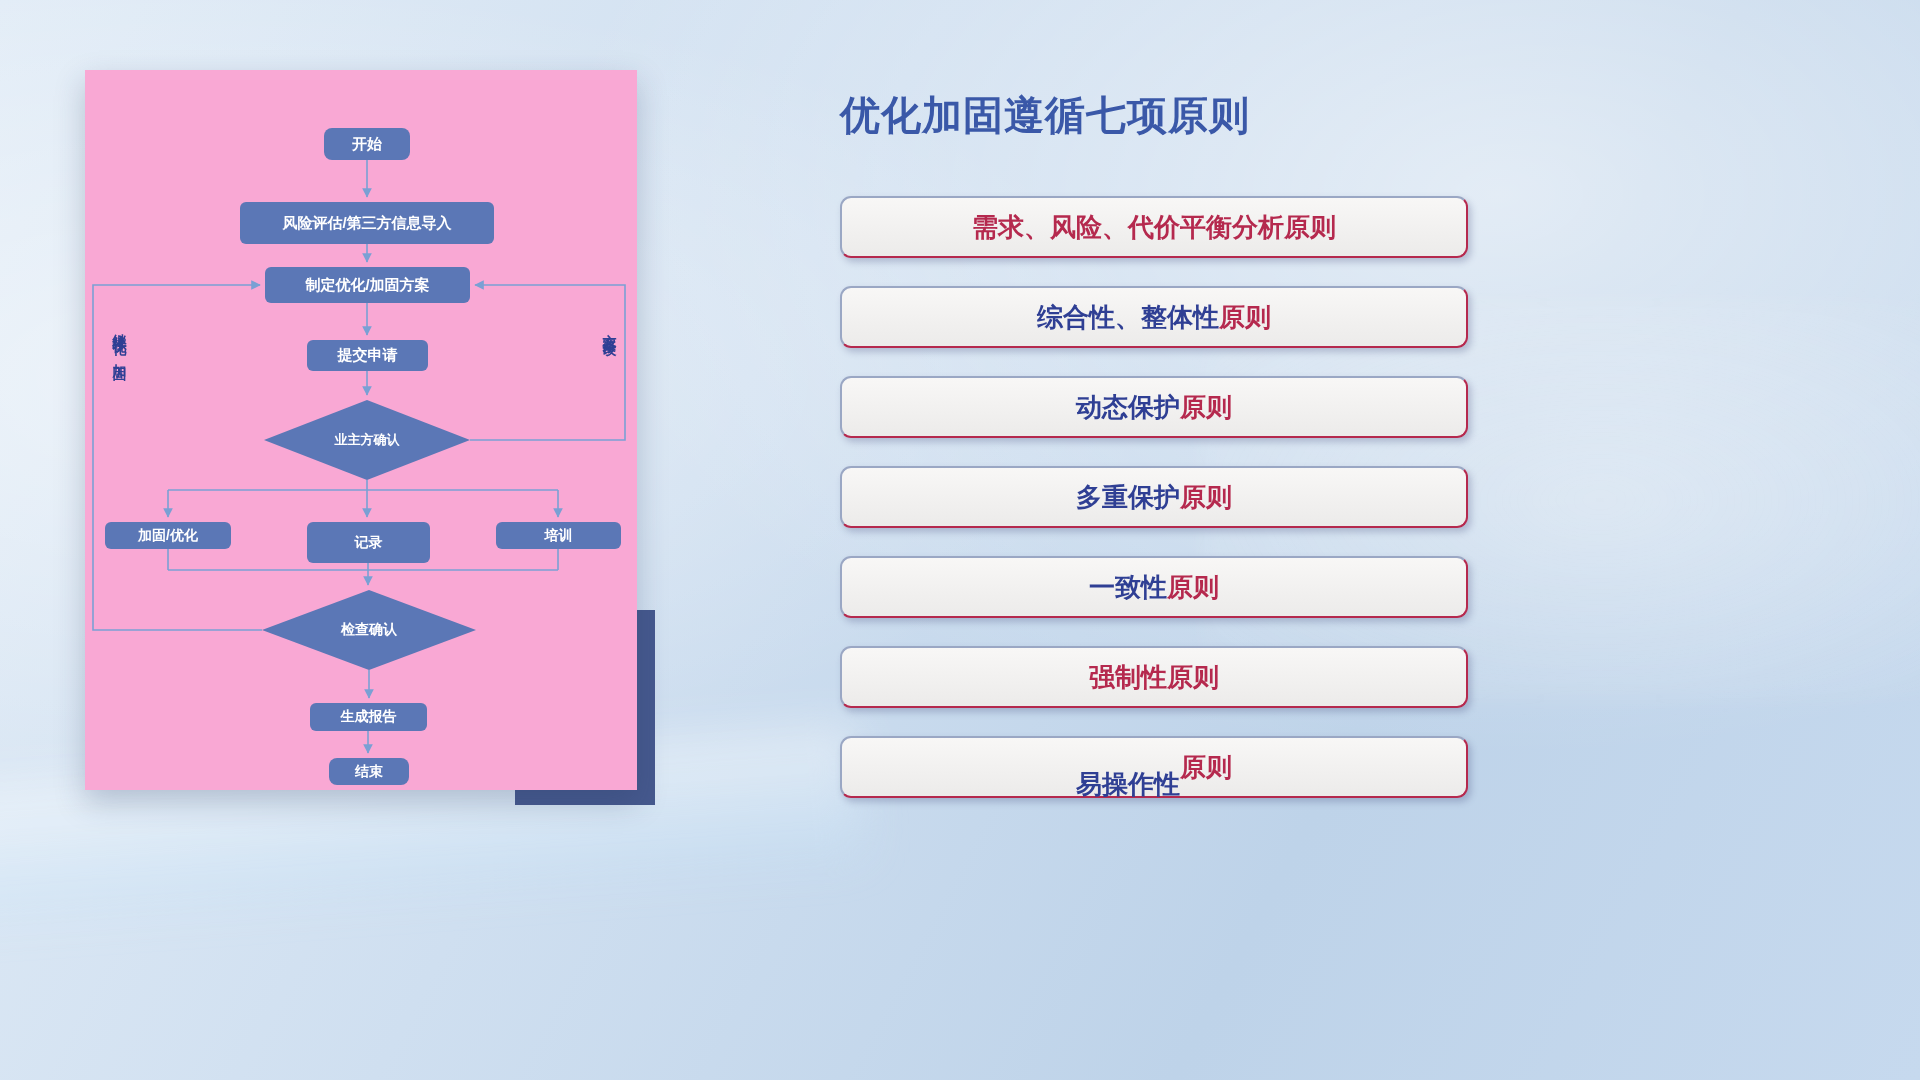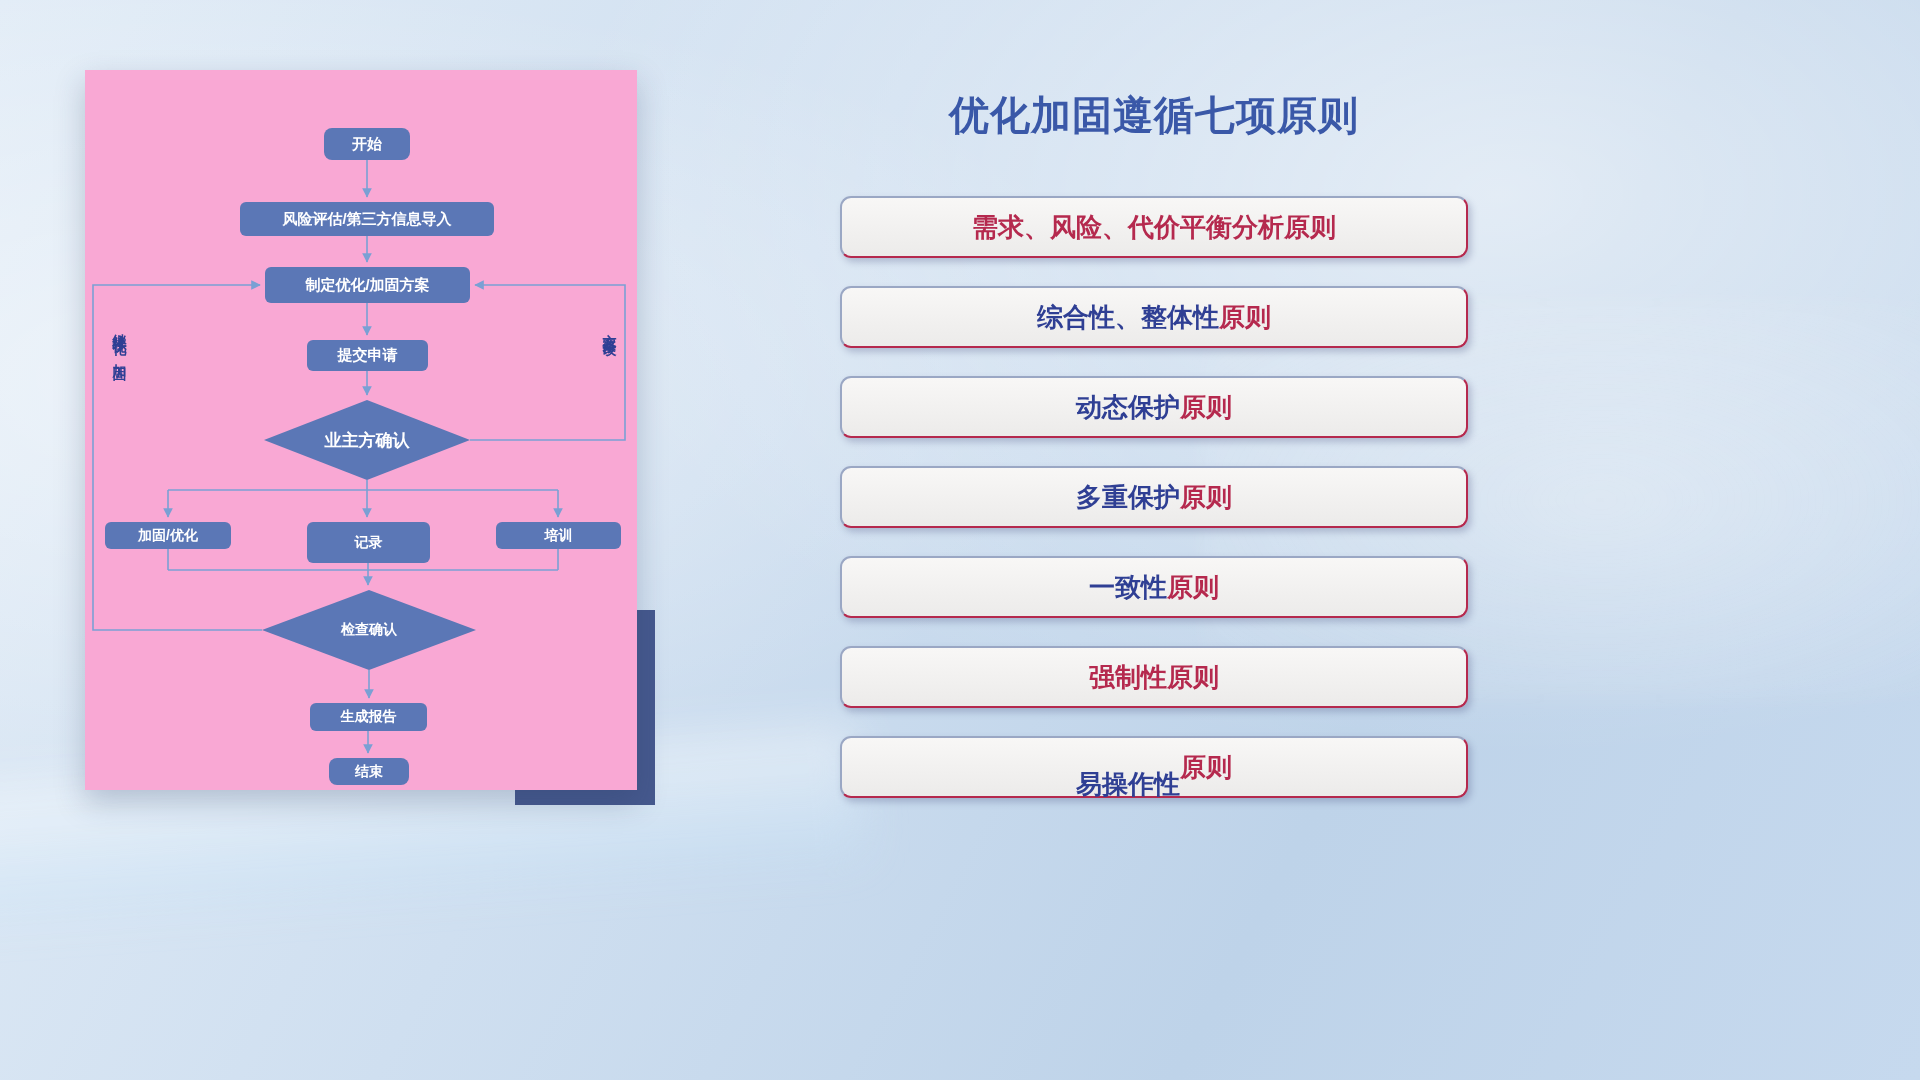--- a/index.html
+++ b/index.html
@@ -54,24 +54,24 @@
   .connectors .arrowhead{fill:var(--line-blue);stroke:none;}
 
   .node{
     position:absolute;display:flex;align-items:center;justify-content:center;
     background:var(--node-blue);color:#ffffff;font-weight:bold;
     white-space:nowrap;z-index:3;
   }
   .rect{border-radius:6px;font-size:15px;}
   .diamond{
     clip-path:polygon(50% 0,100% 50%,50% 100%,0 50%);
-    border-radius:0;font-size:17px;
+    border-radius:0;font-size:13px;
   }
   .n-start   {left:239px;top:58px; width:86px; height:32px;border-radius:8px;}
-  .n-risk    {left:155px;top:132px;width:254px;height:34px;}
+  .n-risk    {left:155px;top:132px;width:254px;height:42px;}
   .n-plan    {left:180px;top:197px;width:205px;height:36px;}
   .n-submit  {left:222px;top:270px;width:121px;height:31px;}
   .n-owner   {left:179px;top:330px;width:206px;height:80px;}
   .n-reinf   {left:20px; top:452px;width:126px;height:27px;font-size:14px;}
   .n-record  {left:222px;top:452px;width:123px;height:41px;font-size:14px;}
   .n-train   {left:411px;top:452px;width:125px;height:27px;font-size:14px;}
   .n-check   {left:177px;top:520px;width:214px;height:80px;font-size:14px;}
   .n-report  {left:225px;top:633px;width:117px;height:28px;font-size:14px;}
   .n-end     {left:244px;top:688px;width:80px; height:27px;border-radius:8px;font-size:14px;}
 
@@ -80,21 +80,21 @@
     color:var(--navy);font-weight:bold;font-size:14px;letter-spacing:3px;
     z-index:3;
   }
   .vlabel-left {left:26px;top:252px;height:200px;}
   .vlabel-right{left:516px;top:252px;height:140px;}
 
   
   .right-col{position:absolute;left:840px;top:0;width:628px;z-index:2;}
   .title{
     position:absolute;left:0;top:88px;width:628px;
-    text-align:center;font-size:40px;font-weight:bold;color:var(--title-blue);
+    text-align:left;font-size:40px;font-weight:bold;color:var(--title-blue);
     letter-spacing:1px;white-space:nowrap;
   }
   .principles{
     position:absolute;left:0;top:196px;width:628px;
     display:flex;flex-direction:column;gap:28px;
   }
   .principle{
     height:62px;border-radius:11px;
     background:linear-gradient(#f8f7f6,#ecebea);
     border:2px solid;

